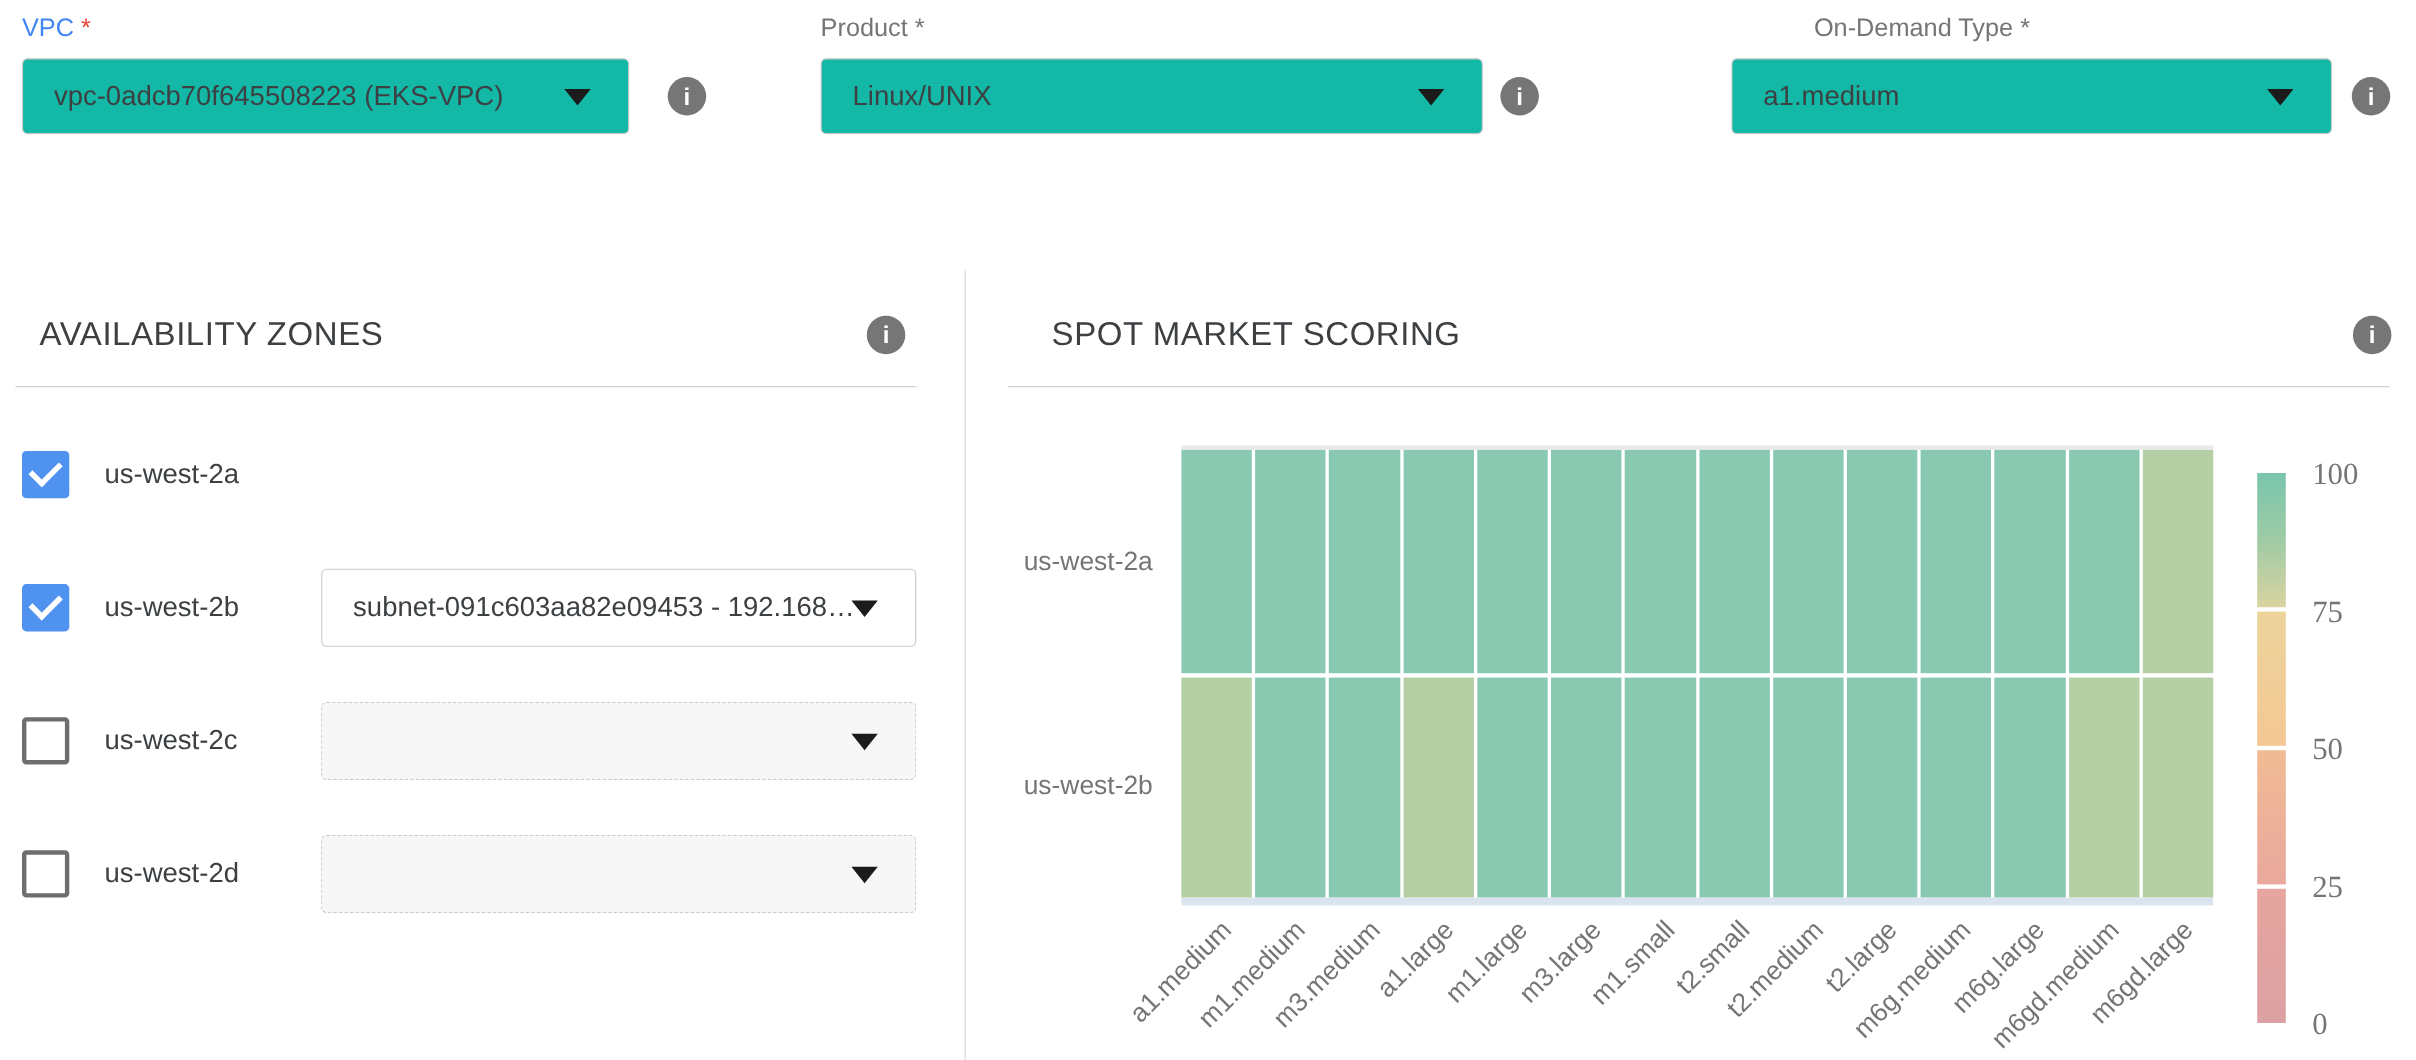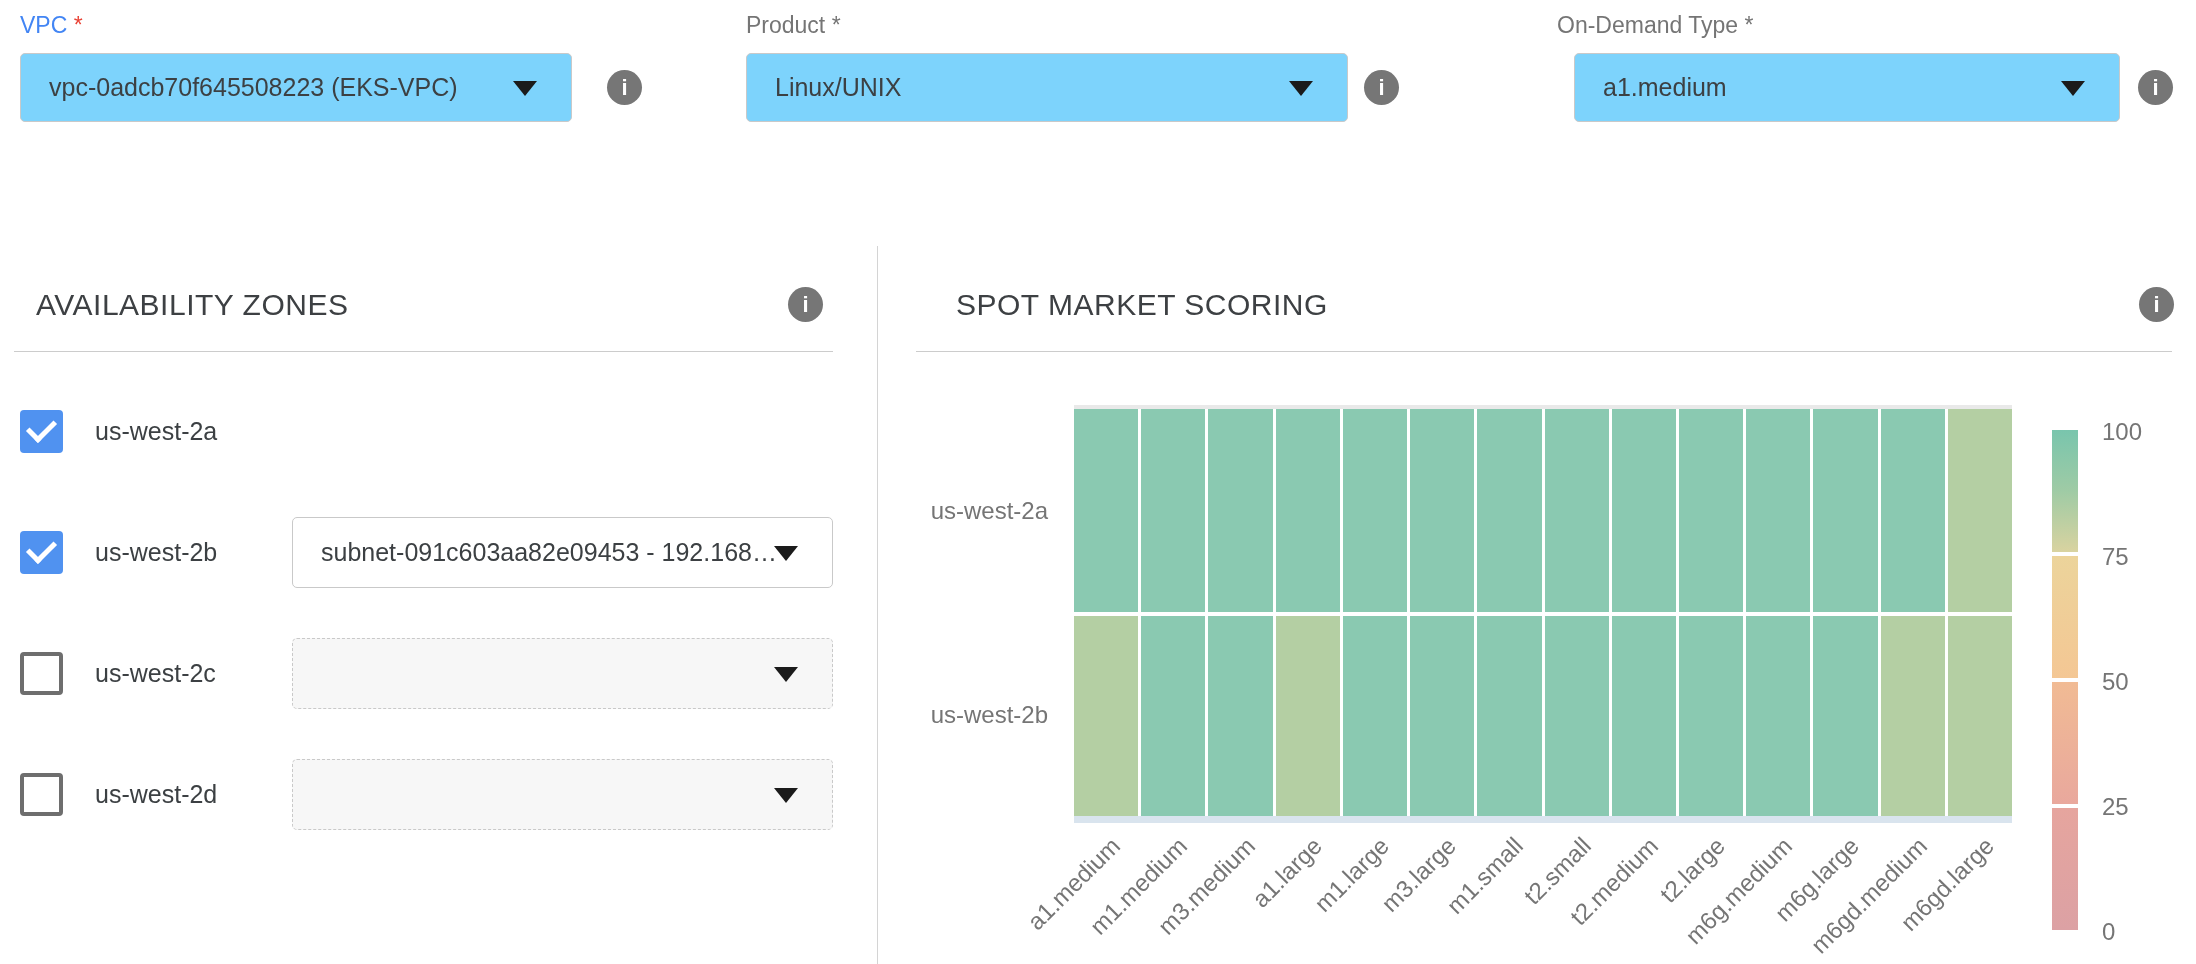--- a/index.html
+++ b/index.html
@@ -3,21 +3,21 @@
 <meta charset="utf-8">
 <style>
   html,body{margin:0;padding:0;background:#ffffff;}
   .stage{position:relative;width:2196px;height:964px;background:#ffffff;
          font-family:"Liberation Sans",sans-serif;overflow:hidden;}
 
   
   .field-label{position:absolute;font-size:23px;color:#757575;white-space:nowrap;}
   .label-blue{color:#4285F4;}
   .req-red{color:#E94235;}
-  .select-box{position:absolute;height:69px;background:#7dd3fc;border:1px solid #c9c9c9;
+  .select-box{position:absolute;height:69px;background:#14b8a6;border:1px solid #c9c9c9;
               border-radius:5px;box-sizing:border-box;display:flex;align-items:center;
               padding:0 70px 0 28px;font-size:25px;color:#3C4043;cursor:pointer;
               white-space:nowrap;overflow:hidden;}
   .caret{position:absolute;right:34px;top:50%;margin-top:-7px;width:0;height:0;
          border-left:12px solid transparent;border-right:12px solid transparent;
          border-top:15px solid #1b1b1b;}
   .info-icon{position:absolute;width:35px;height:35px;border-radius:50%;background:#767676;
              color:#ffffff;display:flex;align-items:center;justify-content:center;
              font-size:22px;font-weight:bold;cursor:pointer;}
 
@@ -47,21 +47,21 @@
   .strip-top{position:absolute;left:1074px;top:405px;width:938px;height:4px;background:#e9e9e9;}
   .strip-bottom{position:absolute;left:1074px;top:816px;width:938px;height:7px;background:#d9e4ee;}
   .hm-grid{position:absolute;left:1074px;top:409px;width:938px;height:407px;display:grid;
            grid-template-columns:repeat(14,1fr);grid-template-rows:203px 200px;
            column-gap:3px;row-gap:4px;}
   .ylab{position:absolute;width:200px;text-align:right;font-size:24px;color:#757575;
         transform:translateY(-50%);white-space:nowrap;}
   .xlab{position:absolute;top:832px;width:190px;text-align:right;font-size:24px;color:#757575;
         transform-origin:100% 0;transform:rotate(-45deg);white-space:nowrap;}
   .cbar-seg{position:absolute;left:2052px;width:26px;height:122px;}
-  .cbar-tick{position:absolute;left:2102px;font-size:24px;color:#757575;transform:translateY(-50%);}
+  .cbar-tick{position:absolute;left:2102px;font-size:28px;color:#757575;transform:translateY(-50%);font-family:Liberation Serif, serif;}
 </style>
 </head>
 <body>
 
 <div class="stage">
 
   <div class="field-label" style="left:20px;top:12px;">
     <span class="label-blue">VPC</span>
     <span class="req-red">*</span>
   </div>
@@ -74,21 +74,21 @@
   <div class="field-label" style="left:746px;top:12px;">
     <span>Product</span>
     <span>*</span>
   </div>
   <div class="select-box" style="left:746px;top:53px;width:602px;">
     <span>Linux/UNIX</span>
     <span class="caret"></span>
   </div>
   <div class="info-icon" style="left:1364px;top:70px;">i</div>
 
-  <div class="field-label" style="left:1557px;top:12px;">
+  <div class="field-label" style="left:1649px;top:12px;">
     <span>On-Demand Type</span>
     <span>*</span>
   </div>
   <div class="select-box" style="left:1574px;top:53px;width:546px;">
     <span>a1.medium</span>
     <span class="caret"></span>
   </div>
   <div class="info-icon" style="left:2138px;top:70px;">i</div>
 
   <div class="vline" style="left:877px;top:246px;height:718px;"></div>

